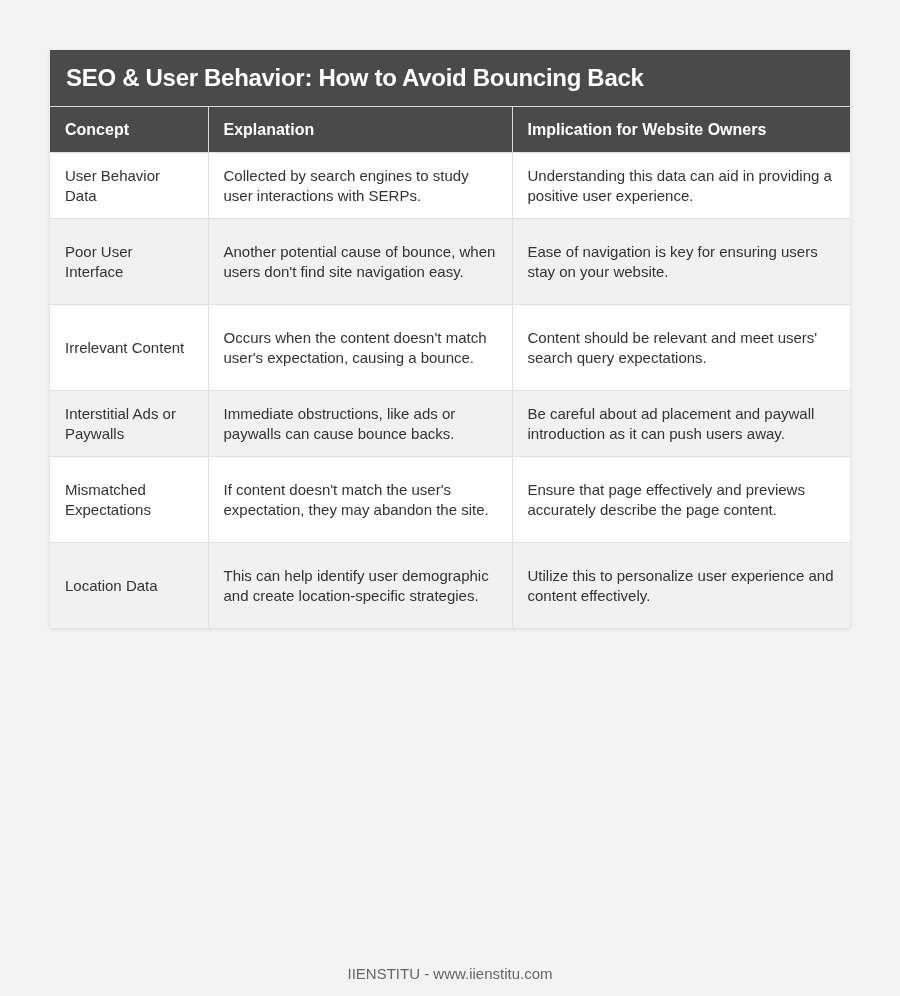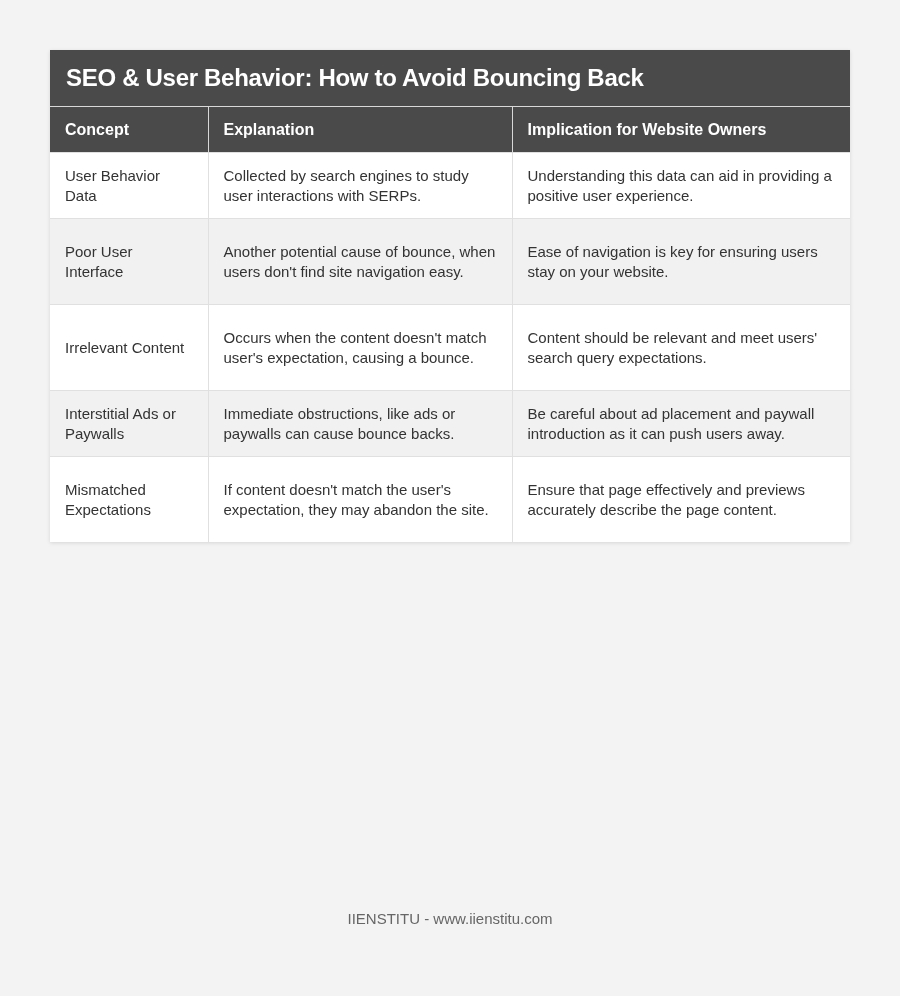--- a/index.html
+++ b/index.html
@@ -56,21 +56,21 @@
       border-left: 1px solid #e0e0e0;
       border-top: 1px solid #e0e0e0;
     }
     tbody td:first-child { border-left: none; }
     tbody tr:nth-child(even) td { background: #f1f1f1; }
     tbody tr:nth-child(odd) td { background: #ffffff; }
     tbody tr.h2 td { height: 41px; }
     tbody tr.h3 td { height: 61px; }
     .footer {
       position: absolute;
-      top: 910px; left: 0; width: 900px;
+      top: 965px; left: 0; width: 900px;
       text-align: center;
       font-size: 15px;
       color: #666666;
     }
   </style>
 </head>
 <body>
 
 <div class="card">
   <div class="title-bar">SEO &amp; User Behavior: How to Avoid Bouncing Back</div>
@@ -106,17 +106,22 @@
       <tr class="h2">
         <td>Interstitial Ads or Paywalls</td>
         <td>Immediate obstructions, like ads or paywalls can cause bounce backs.</td>
         <td>Be careful about ad placement and paywall introduction as it can push users away.</td>
       </tr>
       <tr class="h3">
         <td>Mismatched Expectations</td>
         <td>If content doesn't match the user's expectation, they may abandon the site.</td>
         <td>Ensure that page effectively and previews accurately describe the page content.</td>
       </tr>
+      <tr class="h3">
+        <td>Location Data</td>
+        <td>This can help identify user demographic and create location-specific strategies.</td>
+        <td>Utilize this to personalize user experience and content effectively.</td>
+      </tr>
     </tbody>
   </table>
 </div>
 
 <div class="footer">IIENSTITU - www.iienstitu.com</div>
 
 </body></html>

